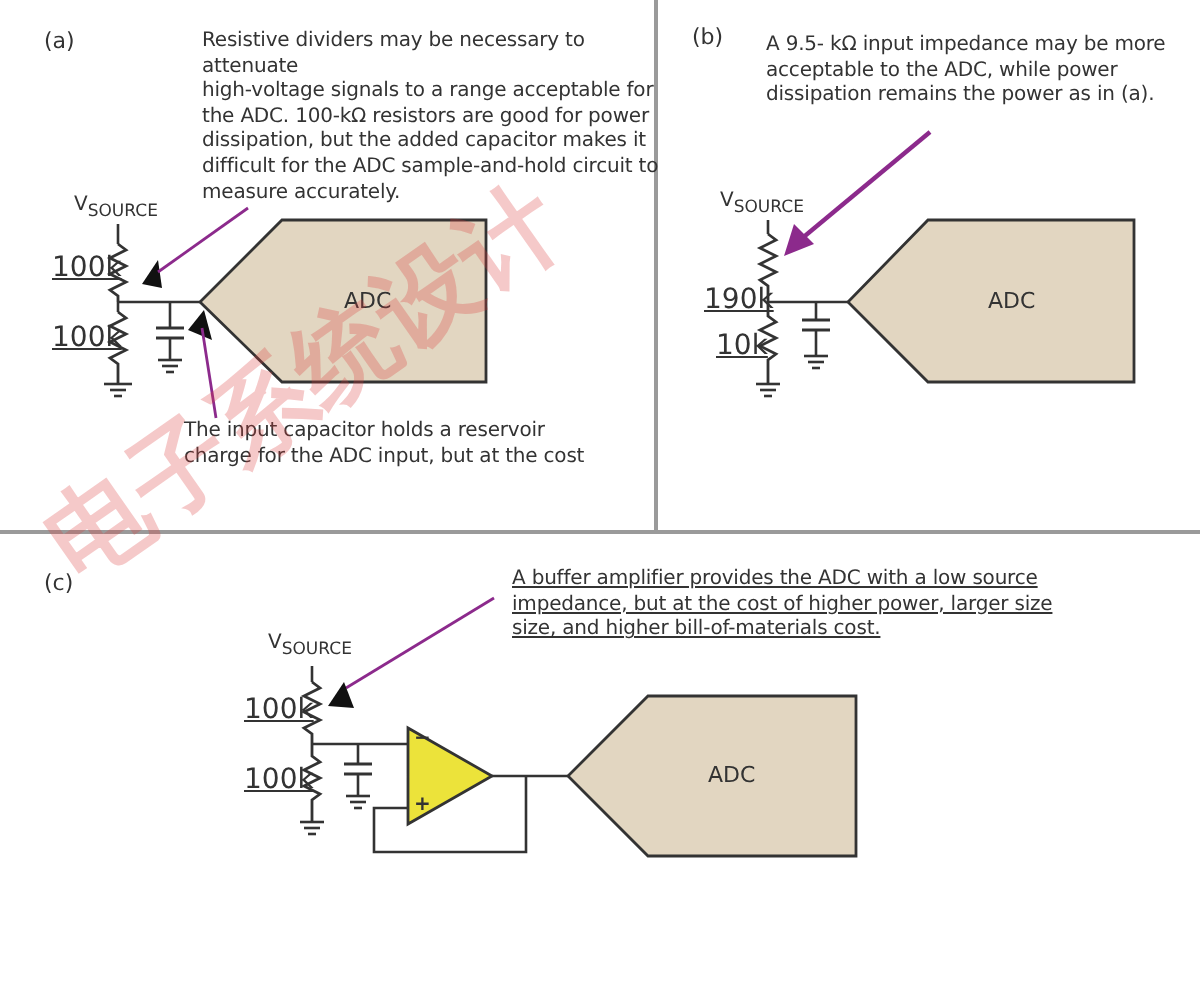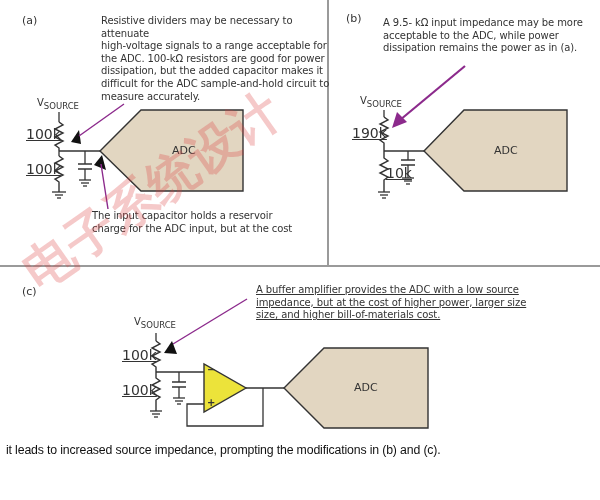--- a/index.html
+++ b/index.html
@@ -138,34 +138,33 @@
   <div>charge for the ADC input, but at the cost</div>
 </div>
 
 <div class="abs panel-tag" style="left:346px; top:12px;">(b)</div>
 <div class="abs desc" style="left:383px; top:17px; width:215px;">
   <div>A 9.5- kΩ input impedance may be more</div>
   <div>acceptable to the ADC, while power</div>
   <div>dissipation remains the power as in (a).</div>
 </div>
 <div class="abs vsrc" style="left:360px; top:95px;"><span>V</span><sub>SOURCE</sub></div>
-<div class="abs val" style="left:352px; top:125px;">190k</div>
-<div class="abs val" style="left:358px; top:165px;margin-left:28px;">10k</div>
+<div class="abs val" style="left:352px; top:142px;">190k</div>
+<div class="abs val" style="left:358px; top:165px;">10k</div>
 <div class="abs adc-text" style="left:494px; top:144px;">ADC</div>
 
 <div class="abs panel-tag" style="left:22px; top:285px;">(c)</div>
 <div class="abs desc" style="left:256px; top:284px; width:300px;text-decoration:underline;">
   <div>A buffer amplifier provides the ADC with a low source</div>
   <div>impedance, but at the cost of higher power, larger size</div>
   <div>size, and higher bill-of-materials cost.</div>
 </div>
 <div class="abs vsrc" style="left:134px; top:316px;"><span>V</span><sub>SOURCE</sub></div>
 <div class="abs val" style="left:122px; top:347px;">100k</div>
 <div class="abs val" style="left:122px; top:382px;">100k</div>
 <div class="abs" style="left:207px; top:364px; font-size:10px; font-weight:bold; color:#333;">−</div>
 <div class="abs" style="left:207px; top:397px; font-size:10px; font-weight:bold; color:#333;">+</div>
 <div class="abs adc-text" style="left:354px; top:381px;">ADC</div>
 
 <div class="abs caption">
-  <div>it leads to increased source impedance, prompting the modifications in (b) and (c).</div>
 </div>
 
 <div class="watermark">电子系统设计</div>
 
 </body></html>

